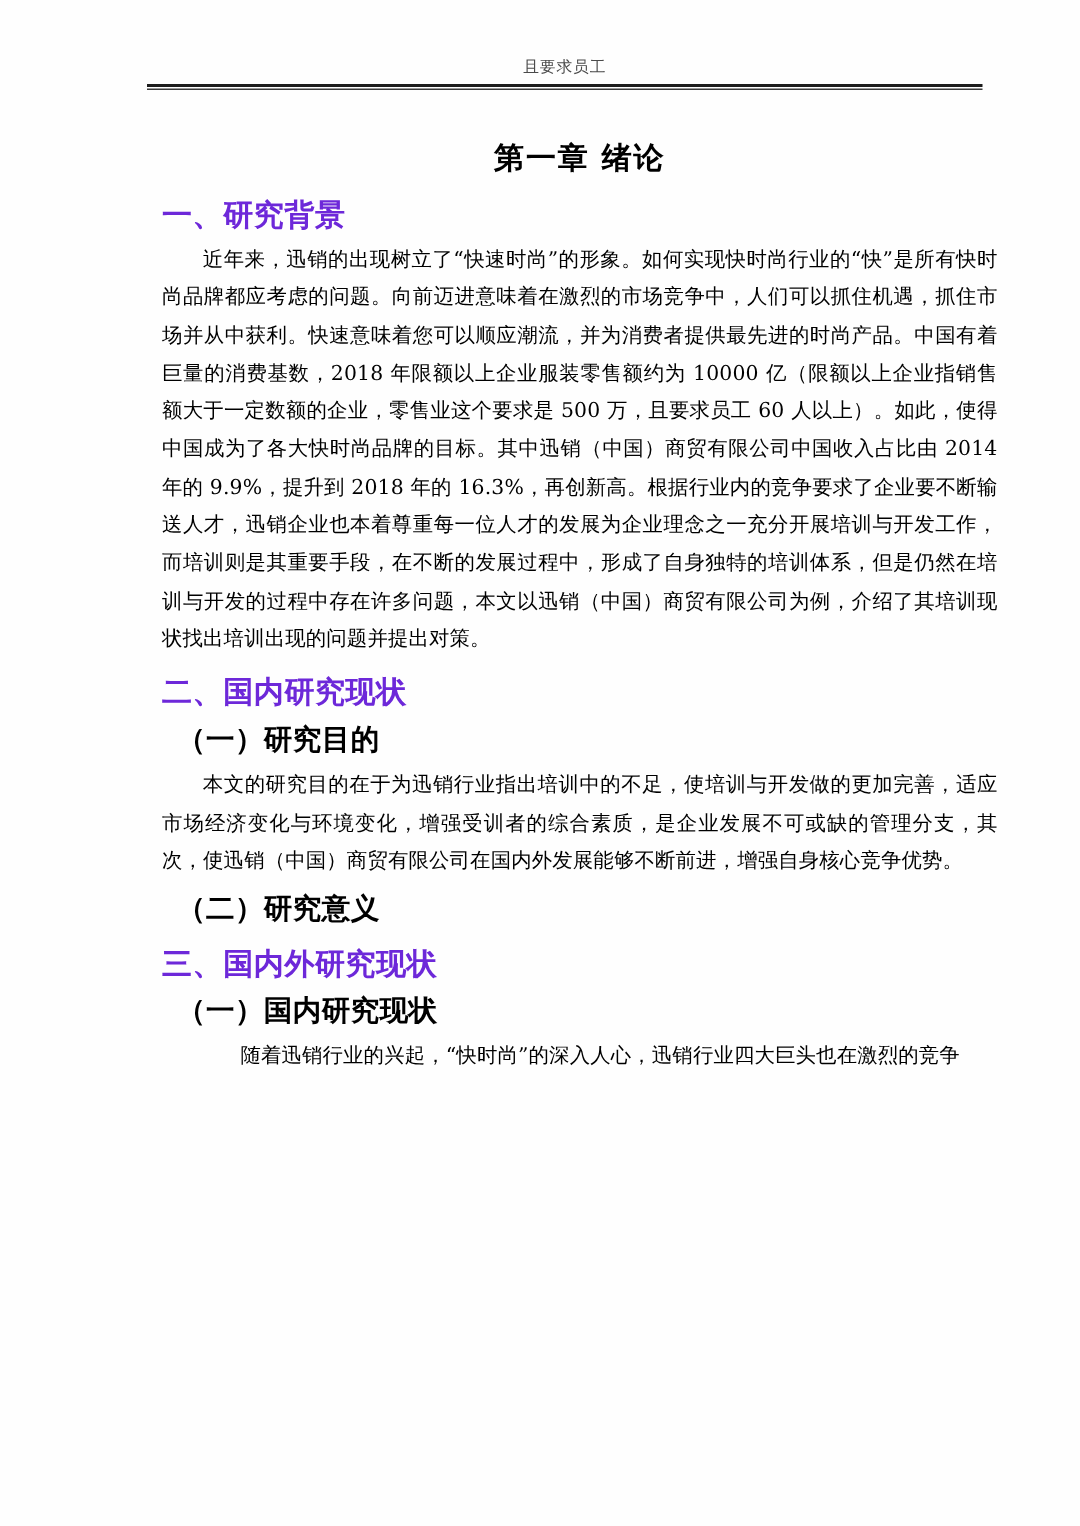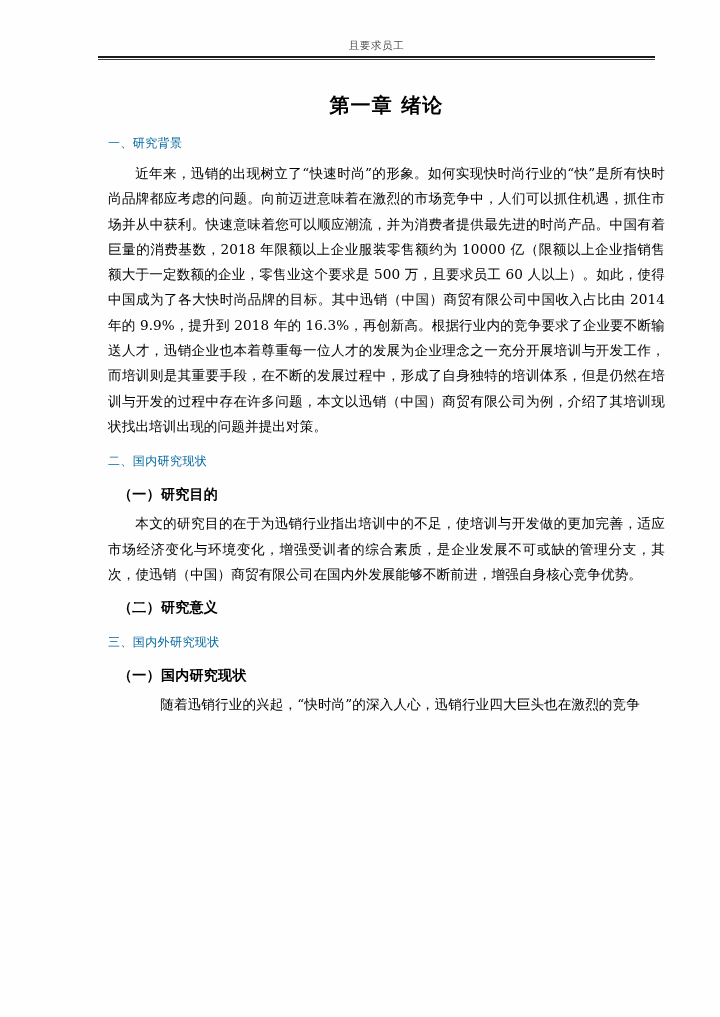--- a/index.html
+++ b/index.html
@@ -66,31 +66,31 @@
     font-size: 20px;
     line-height: 30px;
     letter-spacing: 1.2px;
     color: #000000;
     margin: 12px 0 10px 0;
   }
 
   
   .h-level1 {
     font-family: "DejaVu Sans", sans-serif;
-    font-weight: normal;
-    font-size: 12px;
+    font-weight: bold;
+    font-size: 20px;
     line-height: 26px;
     letter-spacing: 0.4px;
-    color: #0369a1;
+    color: #6d28d9;
     margin: 9px 0 5px 0;
   }
   .h-level2 {
-    font-family: Liberation Serif, serif;
+    font-family: Liberation Mono, monospace;
     font-weight: bold;
-    font-size: 14px;
+    font-size: 19px;
     line-height: 25px;
     letter-spacing: 0.3px;
     color: #000000;
     margin: 8px 0 4px 0;
     padding-left: 10px;
   }
 
   
   .body-p {
     font-family: "DejaVu Serif", serif;

